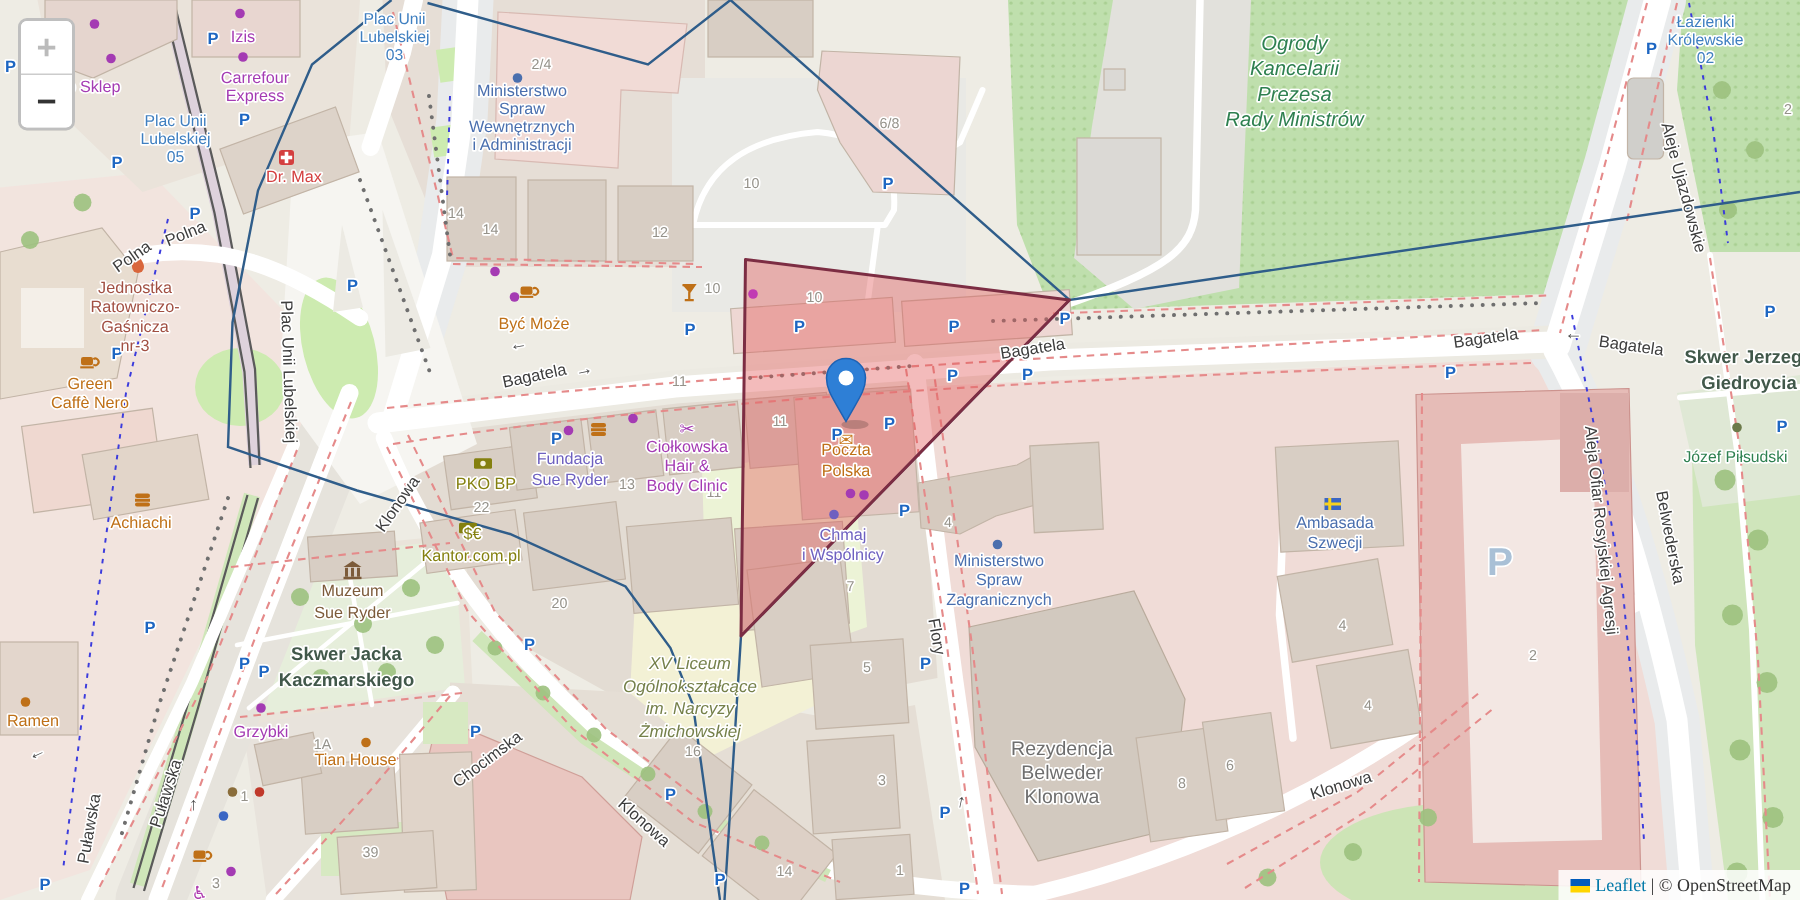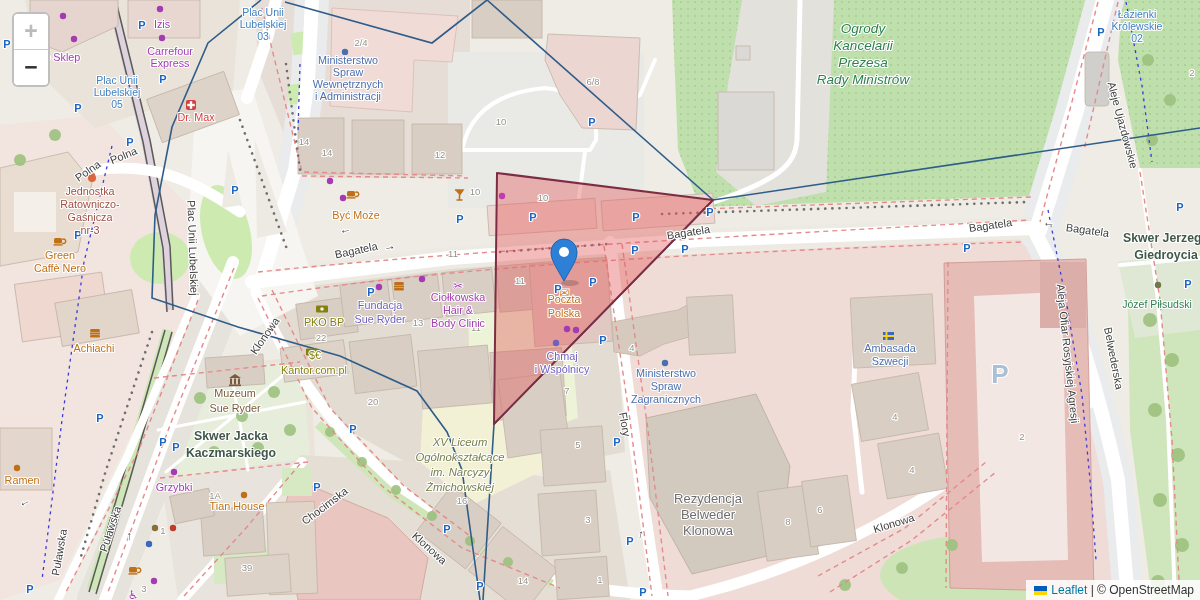--- a/index.html
+++ b/index.html
@@ -32,21 +32,21 @@
   
   #zoomctl{position:absolute;left:12px;top:12px;width:34px;border:2px solid rgba(0,0,0,0.25);
            border-radius:6px;background:#fff;z-index:50;overflow:hidden;}
   #zoomctl a{display:block;width:34px;height:35px;line-height:34px;text-align:center;
              font-size:23px;font-weight:bold;text-decoration:none;background:#fff;
              font-family:"Liberation Sans",sans-serif;}
   #zoomctl a:first-child{border-bottom:1px solid #ccc;color:#bbb;}
   #zoomctl a:last-child{color:#333;}
   #attrib{position:absolute;right:0;bottom:0;height:20px;background:rgba(255,255,255,0.85);
           padding:0 6px 0 8px;font-size:12px;line-height:20px;color:#333;z-index:50;
-          font-family:Liberation Sans, sans-serif;white-space:nowrap;}
+          font-family:Liberation Serif, serif;white-space:nowrap;}
   #attrib a{text-decoration:none;}
   #attrib .lf{color:#0078A8;}
   #attrib .osm{color:#333;}
   #uaflag{display:inline-block;width:13px;height:9px;vertical-align:-1px;margin-right:4px;
           background:linear-gradient(to bottom,#005BBB 0 50%,#FFD500 50% 100%);}
 </style>
 </head>
 <body>
 
 <div id="map">

